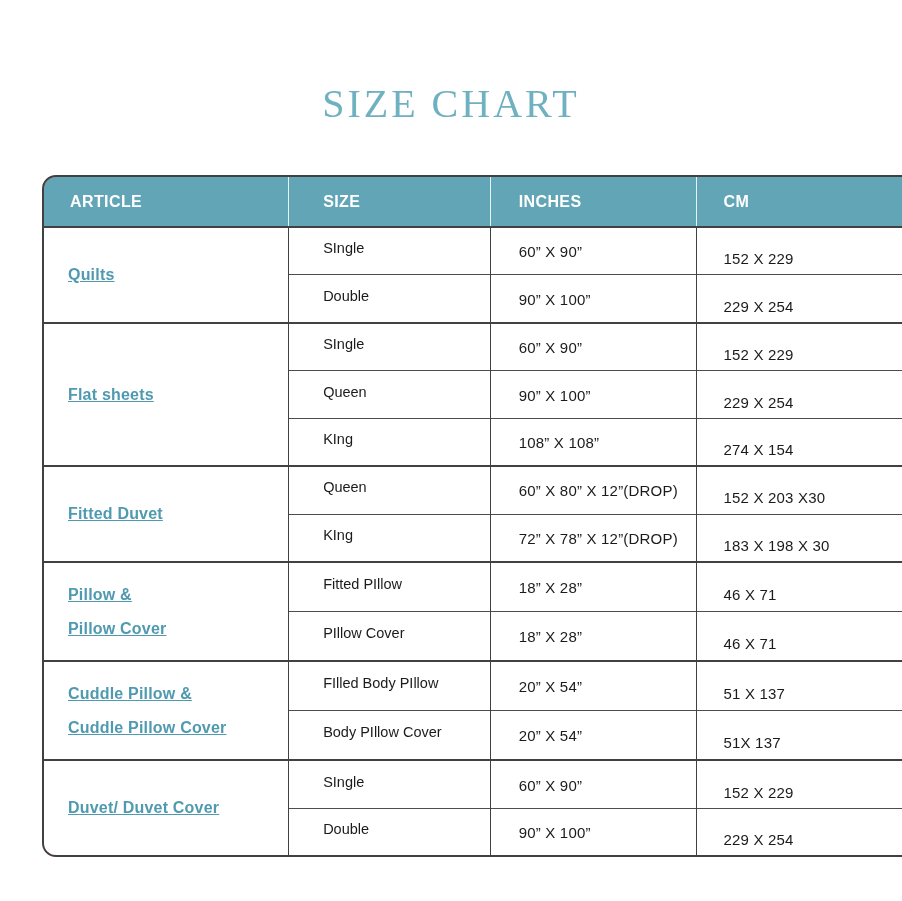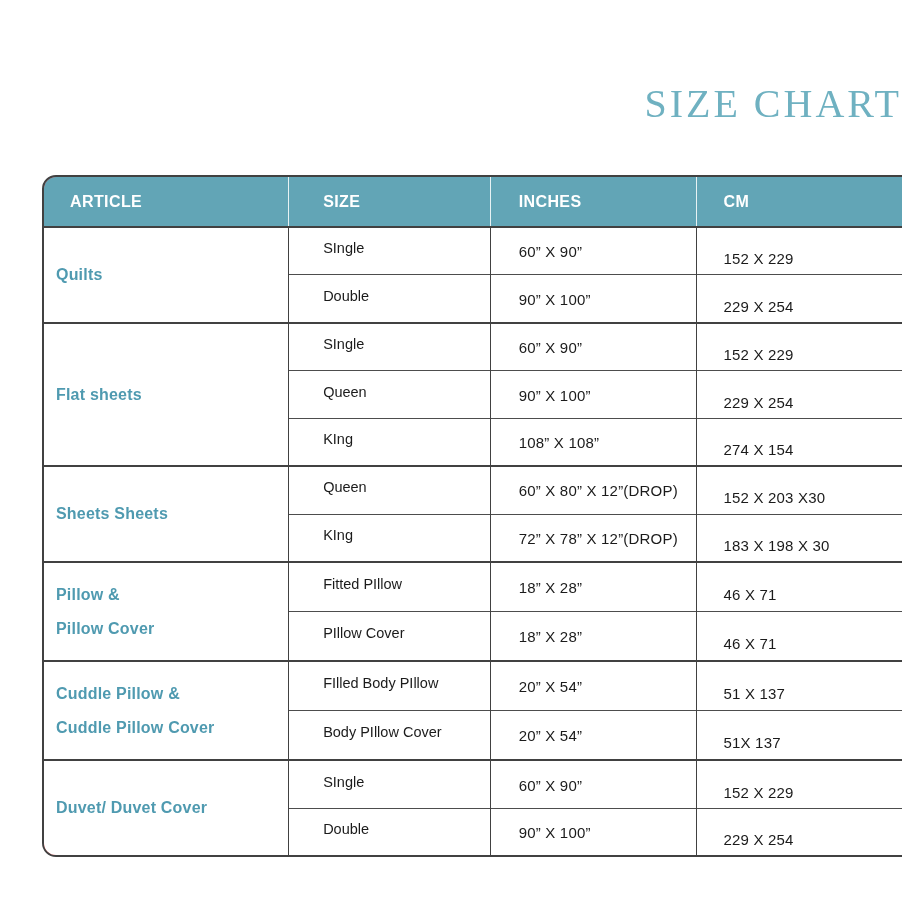--- a/index.html
+++ b/index.html
@@ -17,21 +17,21 @@
     height: 901px;
     background: #ffffff;
     font-family: "Liberation Sans", sans-serif;
     overflow: hidden;
   }
   .chart-title {
     position: absolute;
     top: 80px;
     left: 0;
     width: 100%;
-    text-align: right;
+    text-align: center;
     font-family: "Liberation Serif", serif;
     font-size: 40px;
     font-weight: 500;
     letter-spacing: 3px;
     color: var(--title-color);
   }
   .table-wrap {
     position: absolute;
     left: 42px;
     top: 175px;
@@ -73,24 +73,25 @@
     color: var(--body-text);
     background: #ffffff;
   }
   td.size, td.inches, td.cm { border-left: 1.5px solid var(--border-dark); margin-top: 40px; }
   tr.group-first td { border-top: 2px solid var(--border-dark); }
   tr.inner td { border-top: 1px solid #4d4d4d; }
   td.article {
     color: var(--accent-text);
     font-weight: bold;
     font-size: 16px;
-    padding-left: 12px;
+    padding-left: 24px;
     white-space: pre-line;
     line-height: 2.1;
     letter-spacing: 0.2px;
+    text-decoration: underline;
   }
   td.size {
     font-size: 14.5px;
     padding-left: 34px;
     padding-bottom: 6px;
   }
   td.inches {
     font-size: 15px;
     padding-left: 28px;
     padding-top: 1px;
@@ -151,21 +152,21 @@
           <td class="inches">90” X 100”</td>
           <td class="cm">229 X 254</td>
         </tr>
         <tr class="inner">
           <td class="size">KIng</td>
           <td class="inches">108” X 108”</td>
           <td class="cm">274 X 154</td>
         </tr>
 
         <tr class="group-first">
-          <td class="article" rowspan="2">Sheets Sheets</td>
+          <td class="article" rowspan="2">Fitted Duvet</td>
           <td class="size">Queen</td>
           <td class="inches">60” X 80” X 12”(DROP)</td>
           <td class="cm">152 X 203 X30</td>
         </tr>
         <tr class="inner">
           <td class="size">KIng</td>
           <td class="inches">72” X 78” X 12”(DROP)</td>
           <td class="cm">183 X 198 X 30</td>
         </tr>
 

